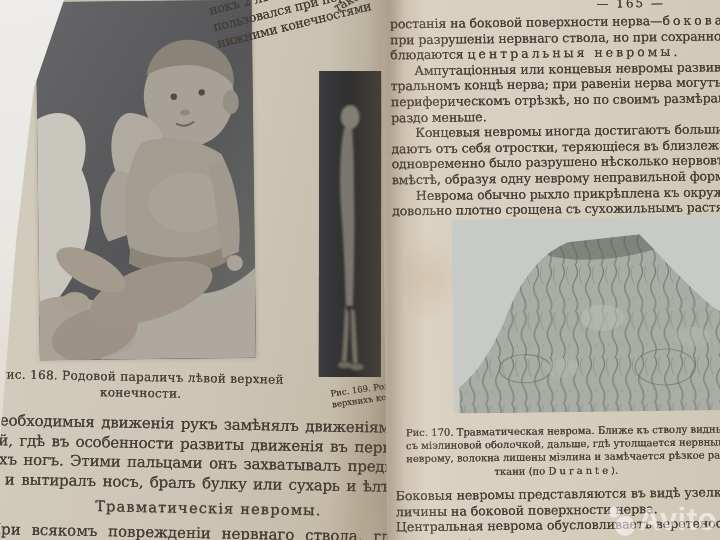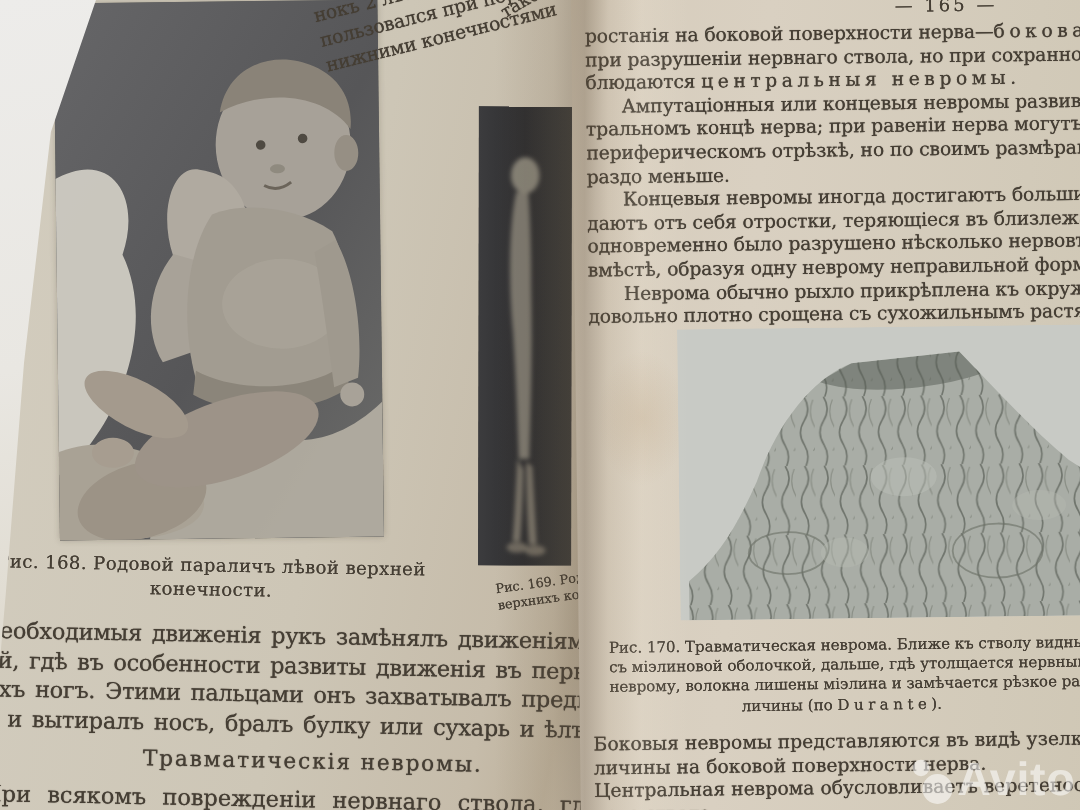--- a/index.html
+++ b/index.html
@@ -266,21 +266,21 @@
           <ellipse cx="110" cy="150" rx="16" ry="10" fill="#b6bab2" opacity=".45"></ellipse>
           <ellipse cx="240" cy="120" rx="18" ry="10" fill="#b6bab2" opacity=".4"></ellipse>
         </g>
       </svg>
     </div>
 
     <div class="cap170">
       <div>Рис. 170. Травматическая неврома. Ближе къ стволу видны болѣе</div>
       <div>съ міэлиновой оболочкой, дальше, гдѣ утолщается нервный с</div>
       <div>неврому, волокна лишены міэлина и замѣчается рѣзкое разви</div>
-      <div class="c-center"><span>личины (по </span><span class="sp">Durante</span><span>).</span></div>
+      <div class="c-center"><span>ткани (по </span><span class="sp">Durante</span><span>).</span></div>
     </div>
 
     <div class="rbody2">
       <div class="indent">Боковыя невромы представляются въ видѣ узелко</div>
       <div>личины на боковой поверхности нерва.</div>
       <div class="indent">Центральная неврома обусловливаетъ веретенообра</div>
       <div>наго ствола.</div>
     </div>
   </div>
 

